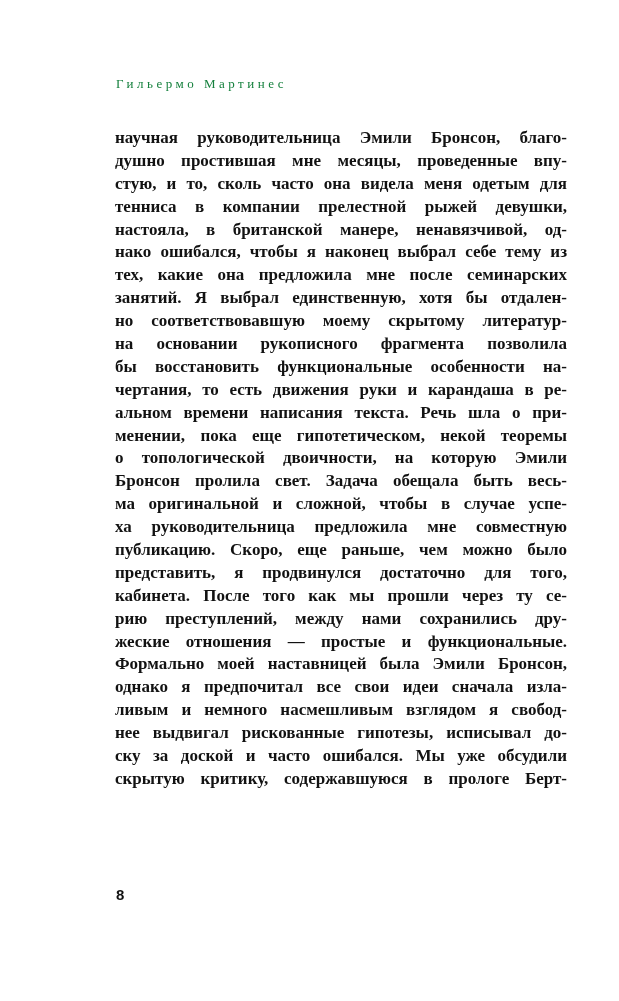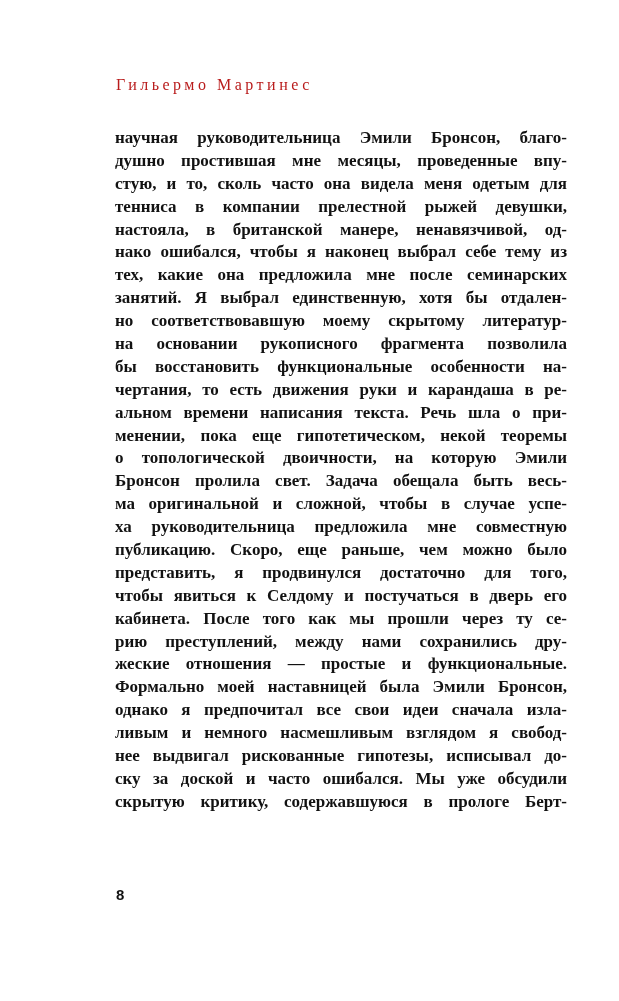--- a/index.html
+++ b/index.html
@@ -13,23 +13,23 @@
     height: 1001px;
     background: #ffffff;
     font-family: "Liberation Serif", serif;
     color: #121212;
     overflow: hidden;
   }
   .running-header {
     position: absolute;
     left: 116px;
     top: 76px;
-    font-size: 16px;
+    font-size: 13px;
     letter-spacing: 3.5px;
-    color: #b91c1c;
+    color: #15803d;
     white-space: nowrap;
   }
   .text-block {
     position: absolute;
     left: 115px;
     top: 127px;
     width: 452px;
     font-size: 17px;
     line-height: 22.9px;
     font-weight: bold;
@@ -72,21 +72,20 @@
       <div class="line">бы восстановить функциональные особенности на-</div>
       <div class="line">чертания, то есть движения руки и карандаша в ре-</div>
       <div class="line">альном времени написания текста. Речь шла о при-</div>
       <div class="line">менении, пока еще гипотетическом, некой теоремы</div>
       <div class="line">о топологической двоичности, на которую Эмили</div>
       <div class="line">Бронсон пролила свет. Задача обещала быть весь-</div>
       <div class="line">ма оригинальной и сложной, чтобы в случае успе-</div>
       <div class="line">ха руководительница предложила мне совместную</div>
       <div class="line">публикацию. Скоро, еще раньше, чем можно было</div>
       <div class="line">представить, я продвинулся достаточно для того,</div>
-      <div class="line">чтобы явиться к Селдому и постучаться в дверь его</div>
       <div class="line">кабинета. После того как мы прошли через ту се-</div>
       <div class="line">рию преступлений, между нами сохранились дру-</div>
       <div class="line">жеские отношения — простые и функциональные.</div>
       <div class="line">Формально моей наставницей была Эмили Бронсон,</div>
       <div class="line">однако я предпочитал все свои идеи сначала изла-</div>
       <div class="line">ливым и немного насмешливым взглядом я свобод-</div>
       <div class="line">нее выдвигал рискованные гипотезы, исписывал до-</div>
       <div class="line">ску за доской и часто ошибался. Мы уже обсудили</div>
       <div class="line">скрытую критику, содержавшуюся в прологе Берт-</div>
     </div>

